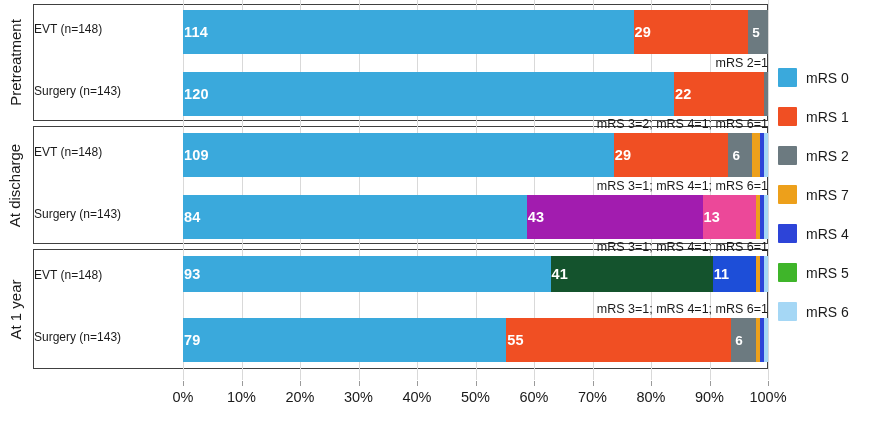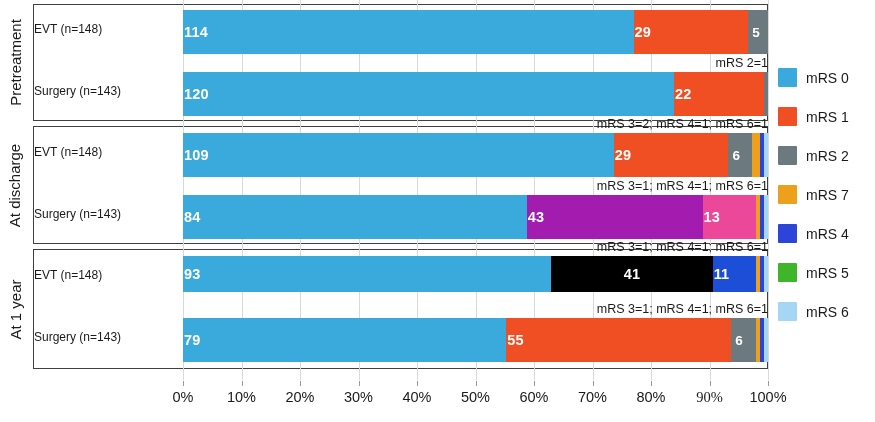--- a/index.html
+++ b/index.html
@@ -262,21 +262,21 @@
         </div>
         <div class="seg" style="width: 0.699301%; background: rgb(237, 160, 27);"></div>
         <div class="seg" style="width: 0.699301%; background: rgb(45, 68, 216);"></div>
         <div class="seg" style="width: 0.699301%; background: rgb(165, 215, 245);"></div>
       </div>
       <div class="annotation" style="top: 179px; left: 0px; width: 766px; background: transparent;">mRS 3=1; mRS 4=1; mRS 6=1</div>
       <div class="bar" style="top: 256px; width: 585px; height: 36px;">
         <div class="seg" style="width: 62.8378%; background: rgb(58, 169, 220);">
           <span class="seg-label">93</span>
         </div>
-        <div class="seg" style="width: 27.7027%; background: #000000; justify-content: center;">
+        <div class="seg" style="width: 27.7027%; background: #14532d;">
           <span class="seg-label">41</span>
         </div>
         <div class="seg" style="width: 7.43243%; background: #1d4ed8;">
           <span class="seg-label">11</span>
         </div>
         <div class="seg" style="width: 0.675676%; background: rgb(237, 160, 27);"></div>
         <div class="seg" style="width: 0.675676%; background: rgb(45, 68, 216);"></div>
         <div class="seg" style="width: 0.675676%; background: rgb(165, 215, 245);"></div>
       </div>
       <div class="annotation" style="top: 240px; left: 0px; width: 766px; background: transparent;">mRS 3=1; mRS 4=1; mRS 6=1</div>
@@ -310,21 +310,21 @@
       <div class="xtick" style="left: 234px;">40%</div>
       <div class="xtick-mark" style="left: 292.5px;"></div>
       <div class="xtick" style="left: 292.5px;">50%</div>
       <div class="xtick-mark" style="left: 351px;"></div>
       <div class="xtick" style="left: 351px;">60%</div>
       <div class="xtick-mark" style="left: 409.5px;"></div>
       <div class="xtick" style="left: 409.5px;">70%</div>
       <div class="xtick-mark" style="left: 468px;"></div>
       <div class="xtick" style="left: 468px;">80%</div>
       <div class="xtick-mark" style="left: 526.5px;"></div>
-      <div class="xtick" style="left: 526.5px; font-family: Liberation Serif, serif;">90%</div>
+      <div class="xtick" style="left: 526.5px;">90%</div>
       <div class="xtick-mark" style="left: 585px;"></div>
       <div class="xtick" style="left: 585px;">100%</div>
     </div>
 
   <div id="legend">
       <div class="legend-item">
         <div class="legend-swatch" style="background: rgb(58, 169, 220);"></div>
         <div class="legend-text">mRS 0</div>
       </div>
       <div class="legend-item">

